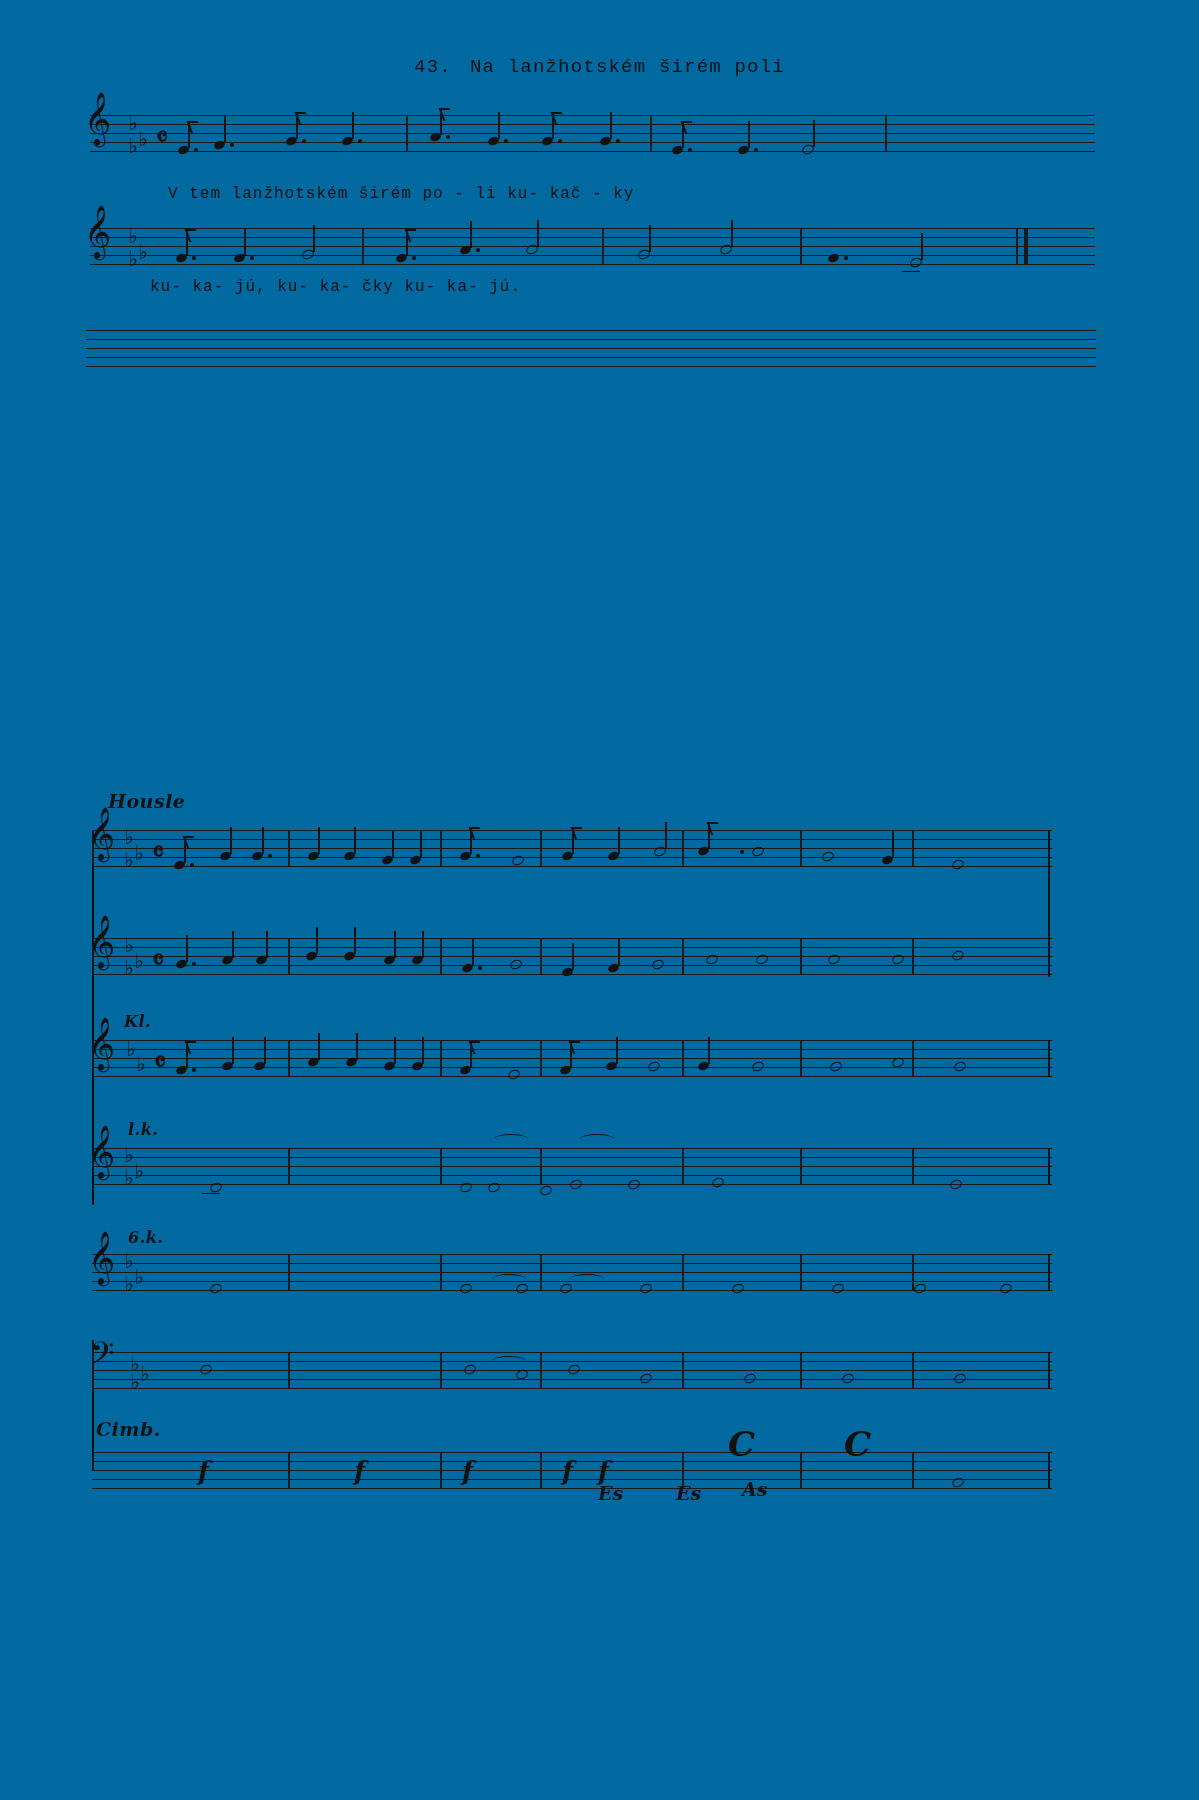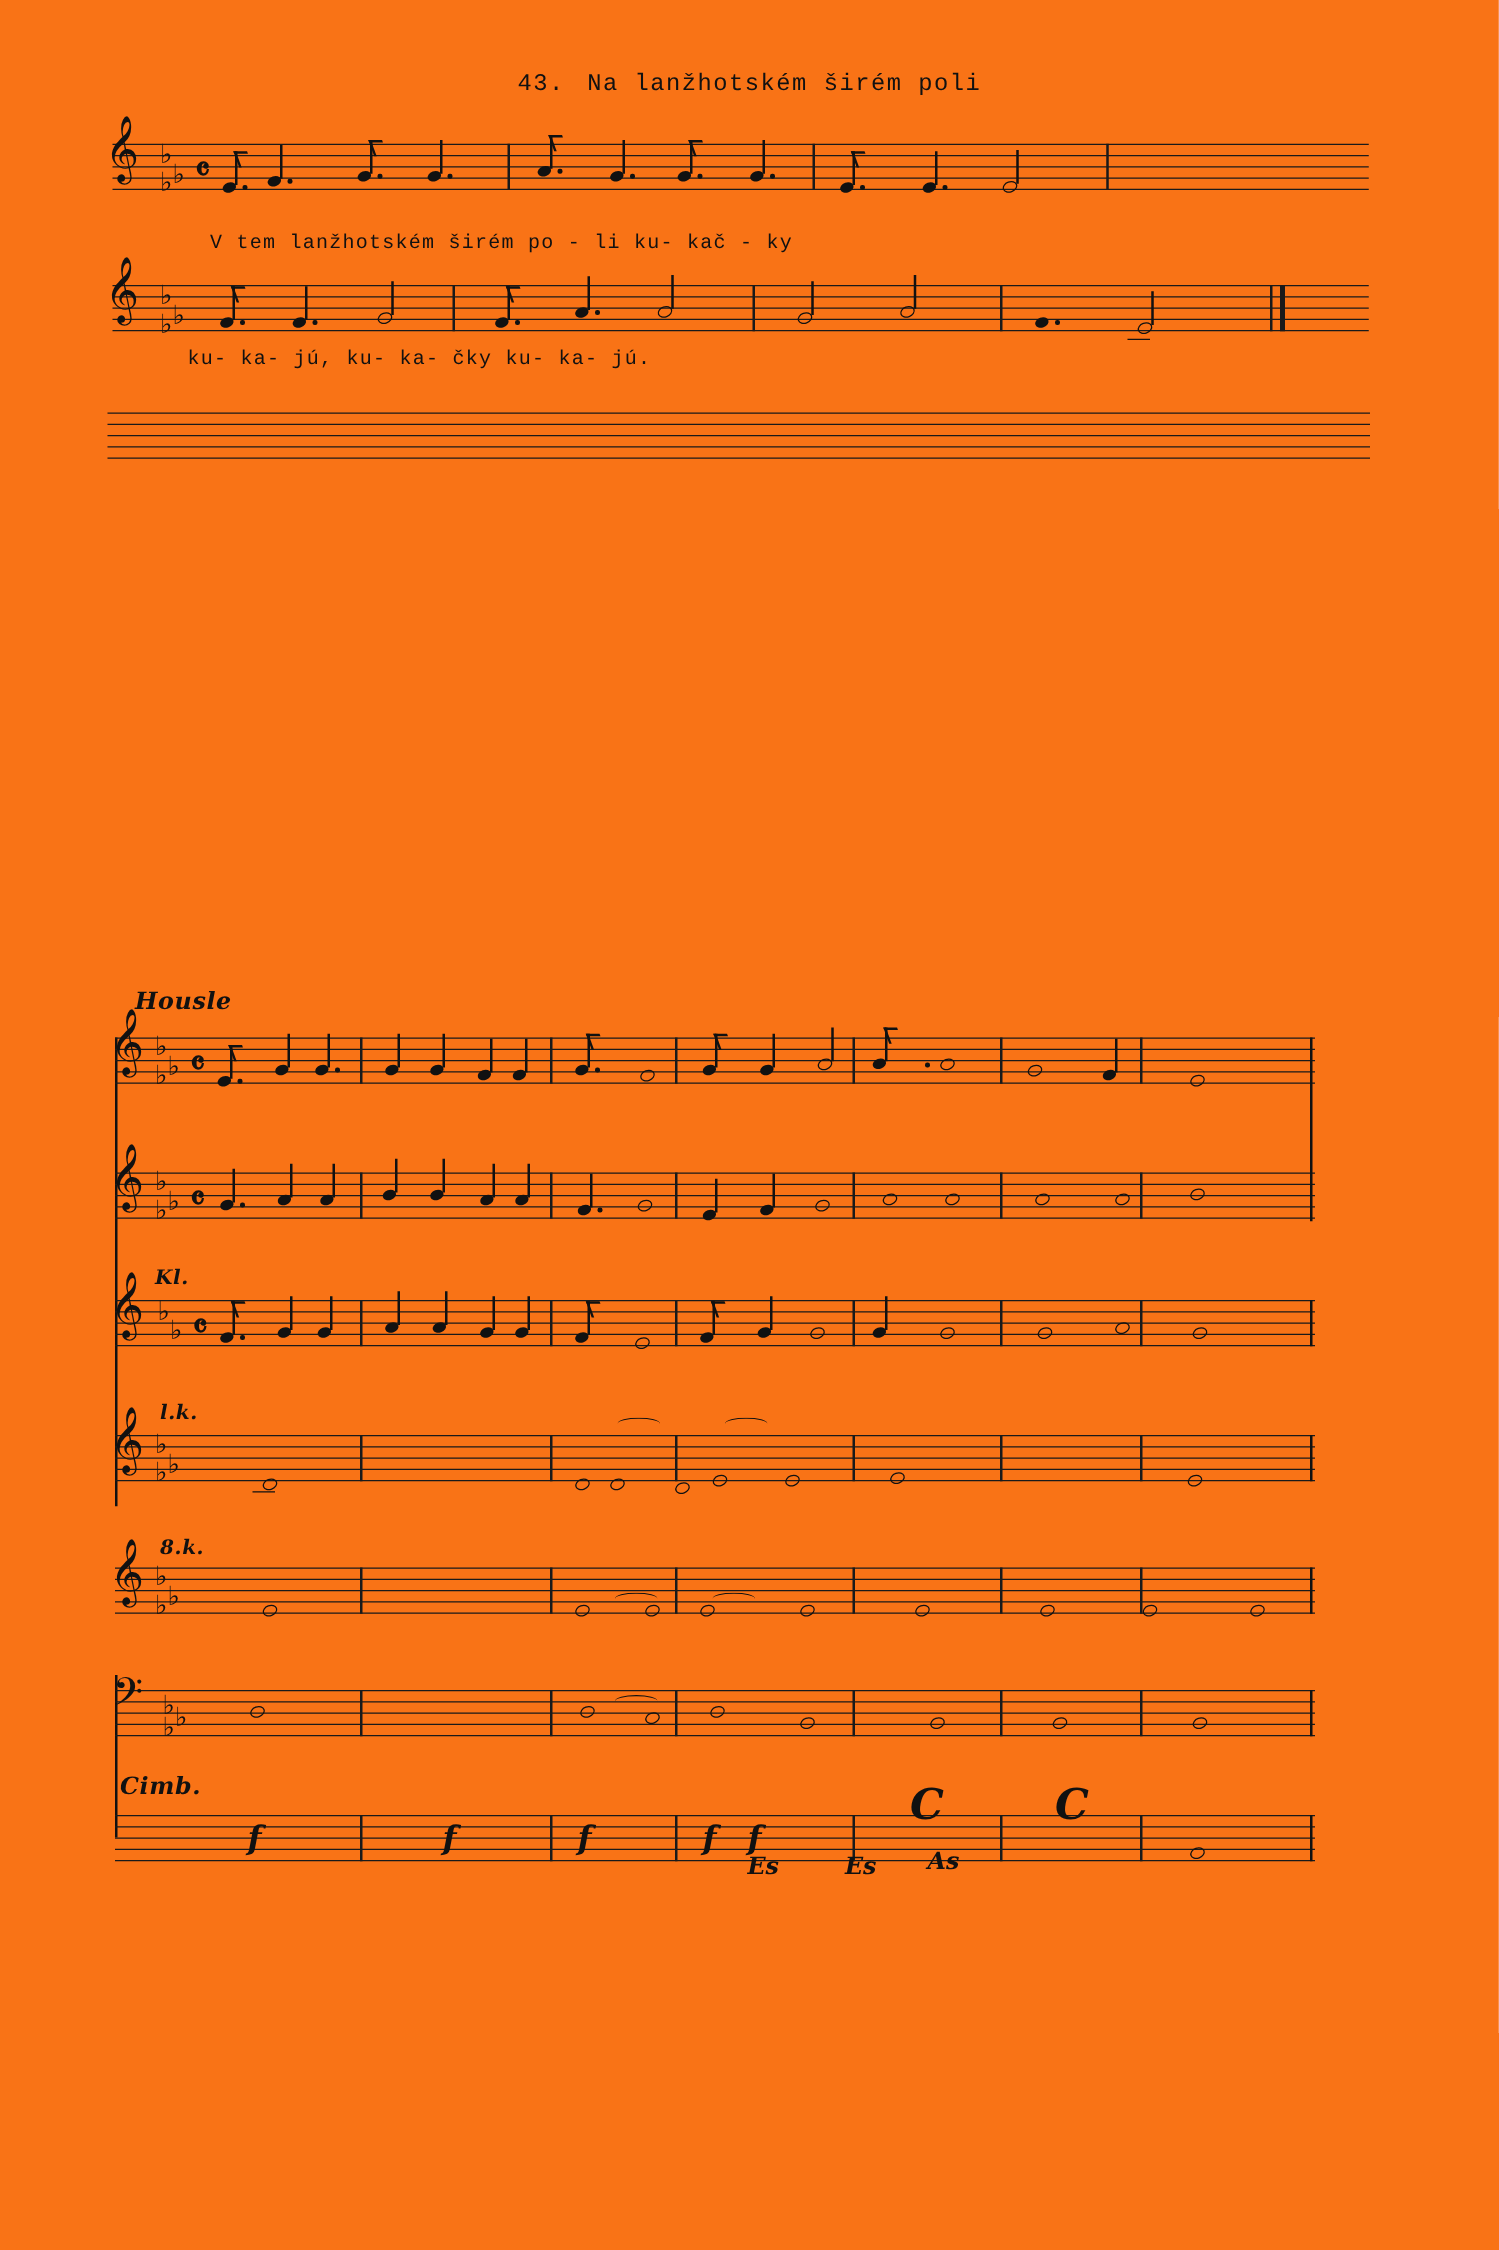--- a/index.html
+++ b/index.html
@@ -12,21 +12,21 @@
     height: 1800px;
     position: relative;
     font-family: "Liberation Mono", monospace;
     color: #111;
     overflow: hidden;
   }
 
   .page {
     position: absolute;
     inset: 0;
-    background: #f97316;
+    background: #0369a1;
   }
 
   
   .title-row {
     position: absolute;
     top: 56px;
     left: 0;
     width: 1199px;
     text-align: center;
     font-family: "Liberation Mono", monospace;
@@ -516,21 +516,21 @@
       <div class="tie" style="left:402px; top:-14px;"></div>
       <div class="notehead open" style="left:396px; top:35px;"></div>
       <div class="notehead open" style="left:448px; top:38px;"></div>
       <div class="tie" style="left:488px; top:-14px;"></div>
       <div class="notehead open" style="left:478px; top:32px;"></div>
       <div class="notehead open" style="left:536px; top:32px;"></div>
       <div class="notehead open" style="left:620px; top:30px;"></div>
       <div class="notehead open" style="left:858px; top:32px;"></div>
     </div>
 
-    <div class="inst-label small" style="left:128px; top:1228px;">8.k.</div>
+    <div class="inst-label small" style="left:128px; top:1228px;">6.k.</div>
     <div class="staff" style="left:92px; top:1254px; width:960px; height:37px;">
       <div class="line l0"></div>
       <div class="line l1"></div>
       <div class="line l2"></div>
       <div class="line l3"></div>
       <div class="line l4"></div>
       <div class="clef" style="left:-4px; top:-20px;">𝄞</div>
       <div class="flat" style="left:32px; top:-3px;">♭</div>
       <div class="flat" style="left:42px; top:13px;">♭</div>
       <div class="flat" style="left:32px; top:20px;">♭</div>

